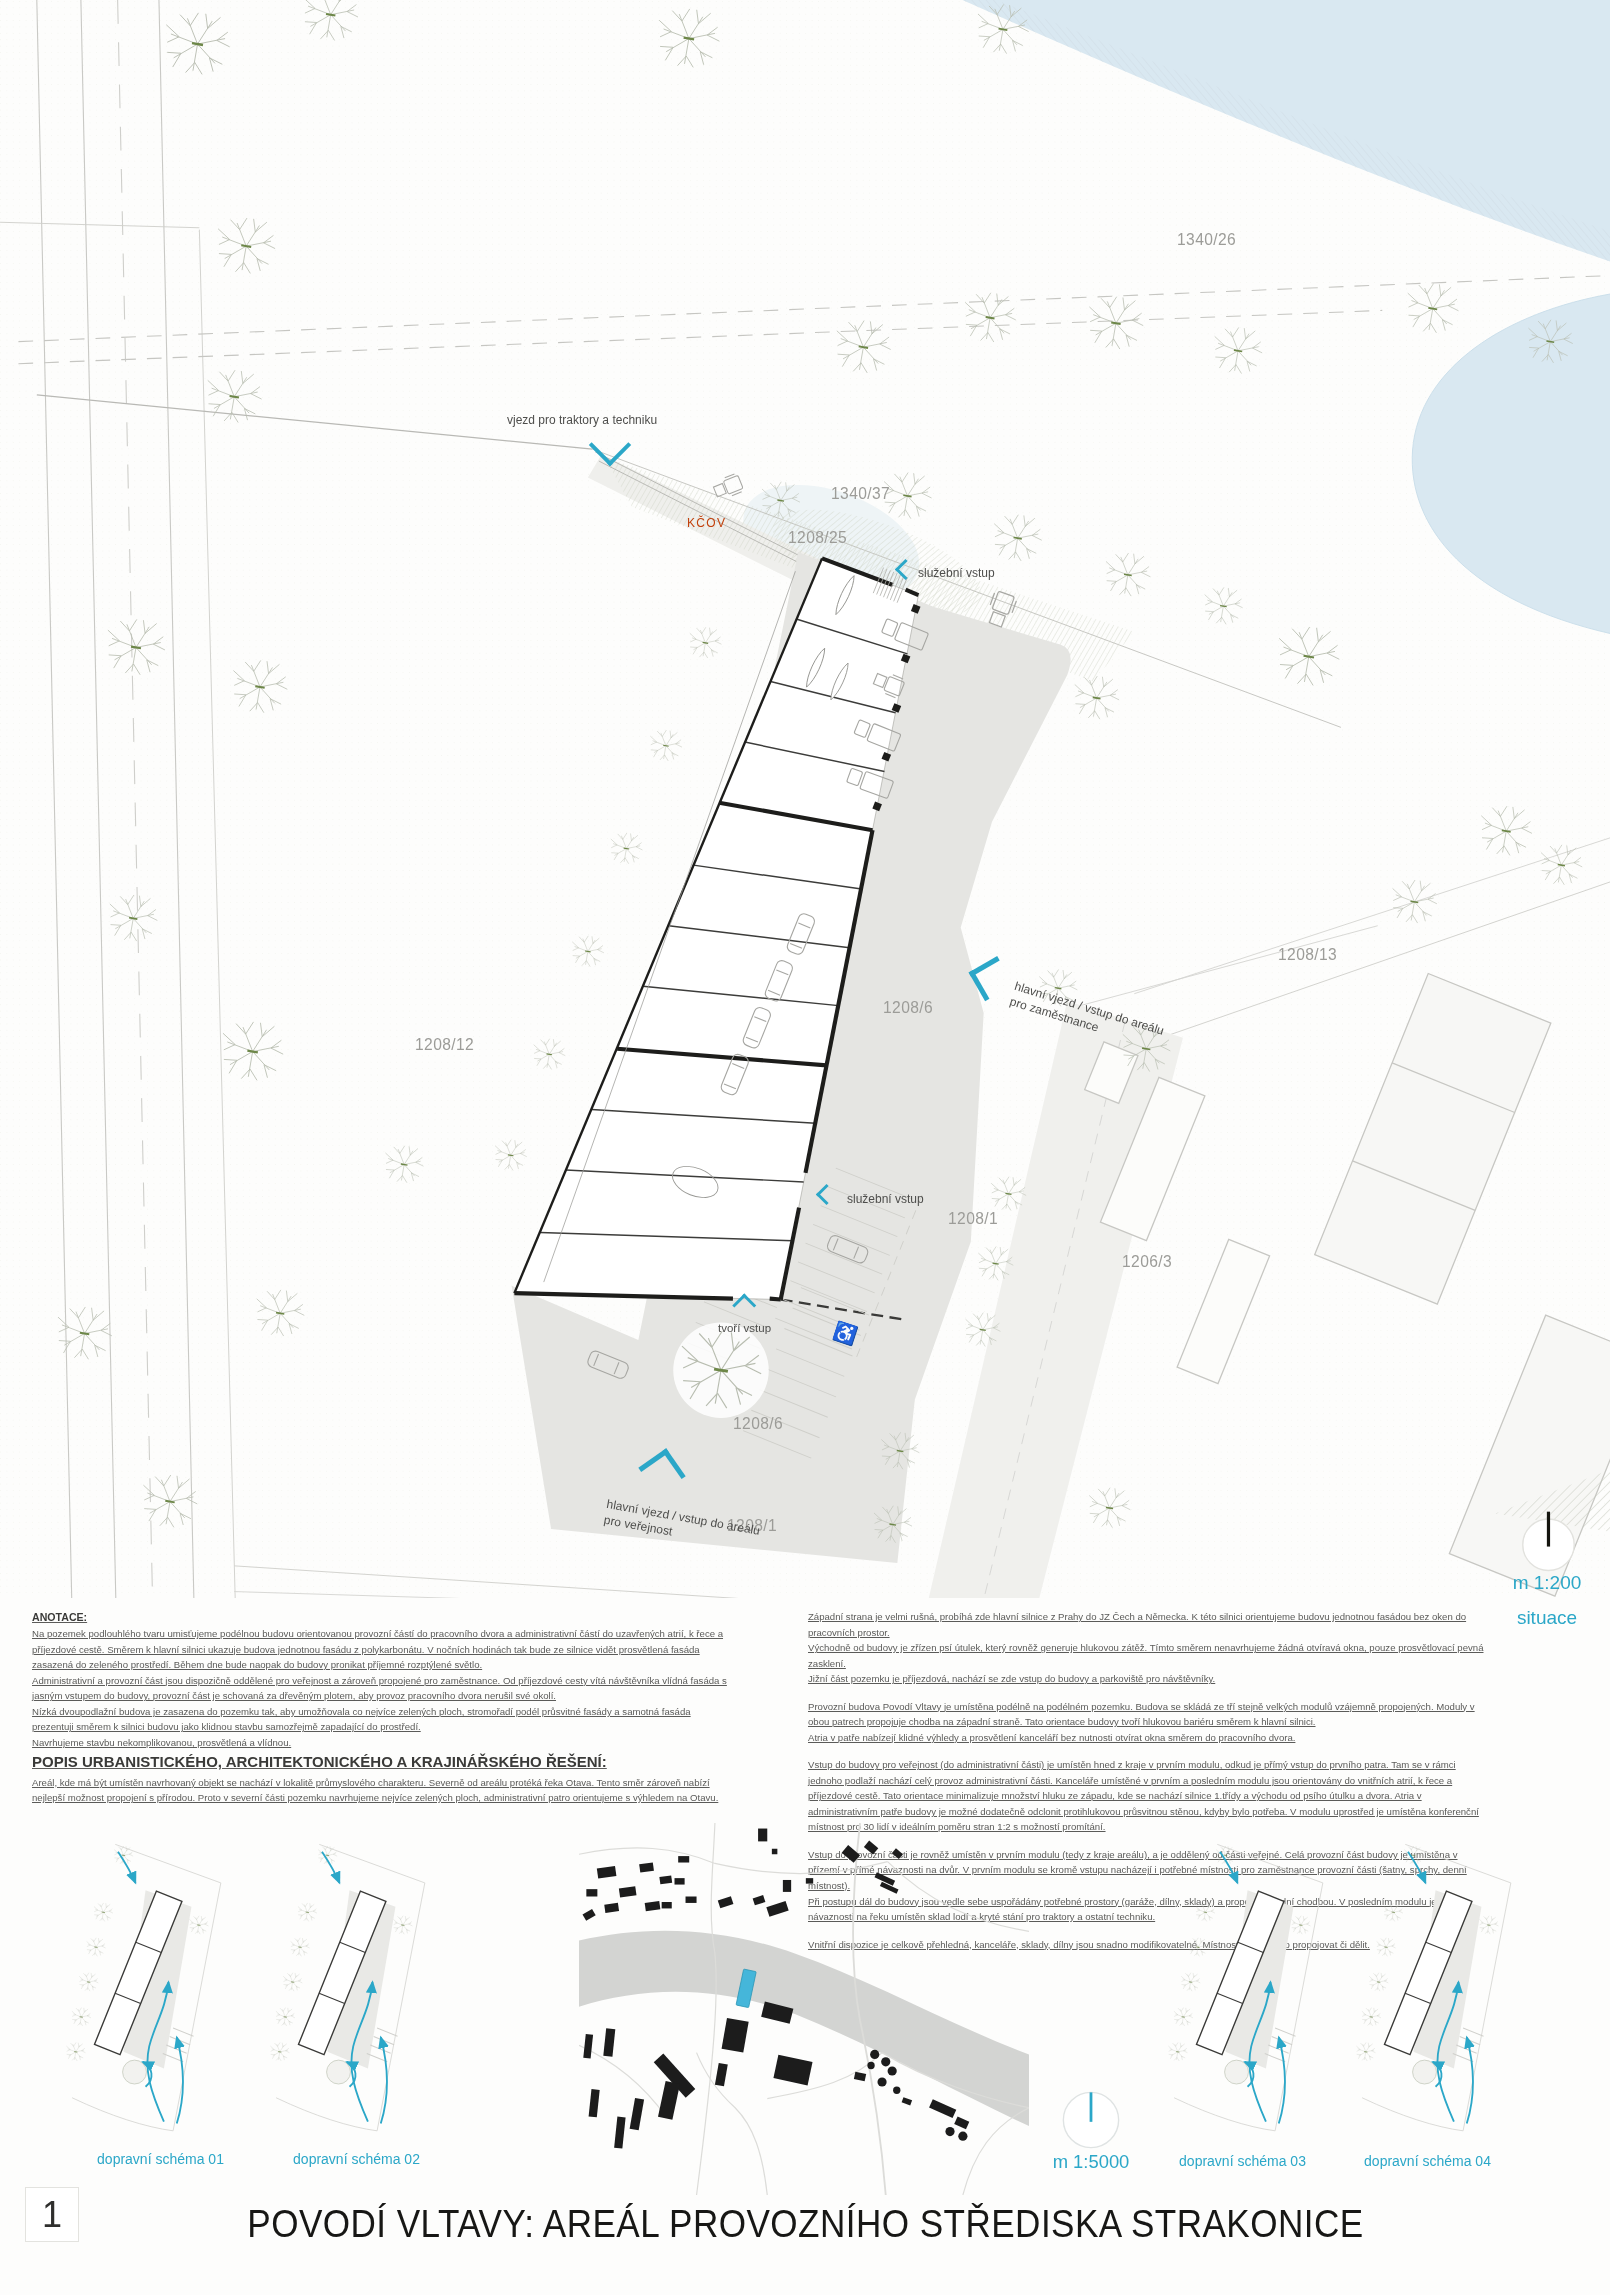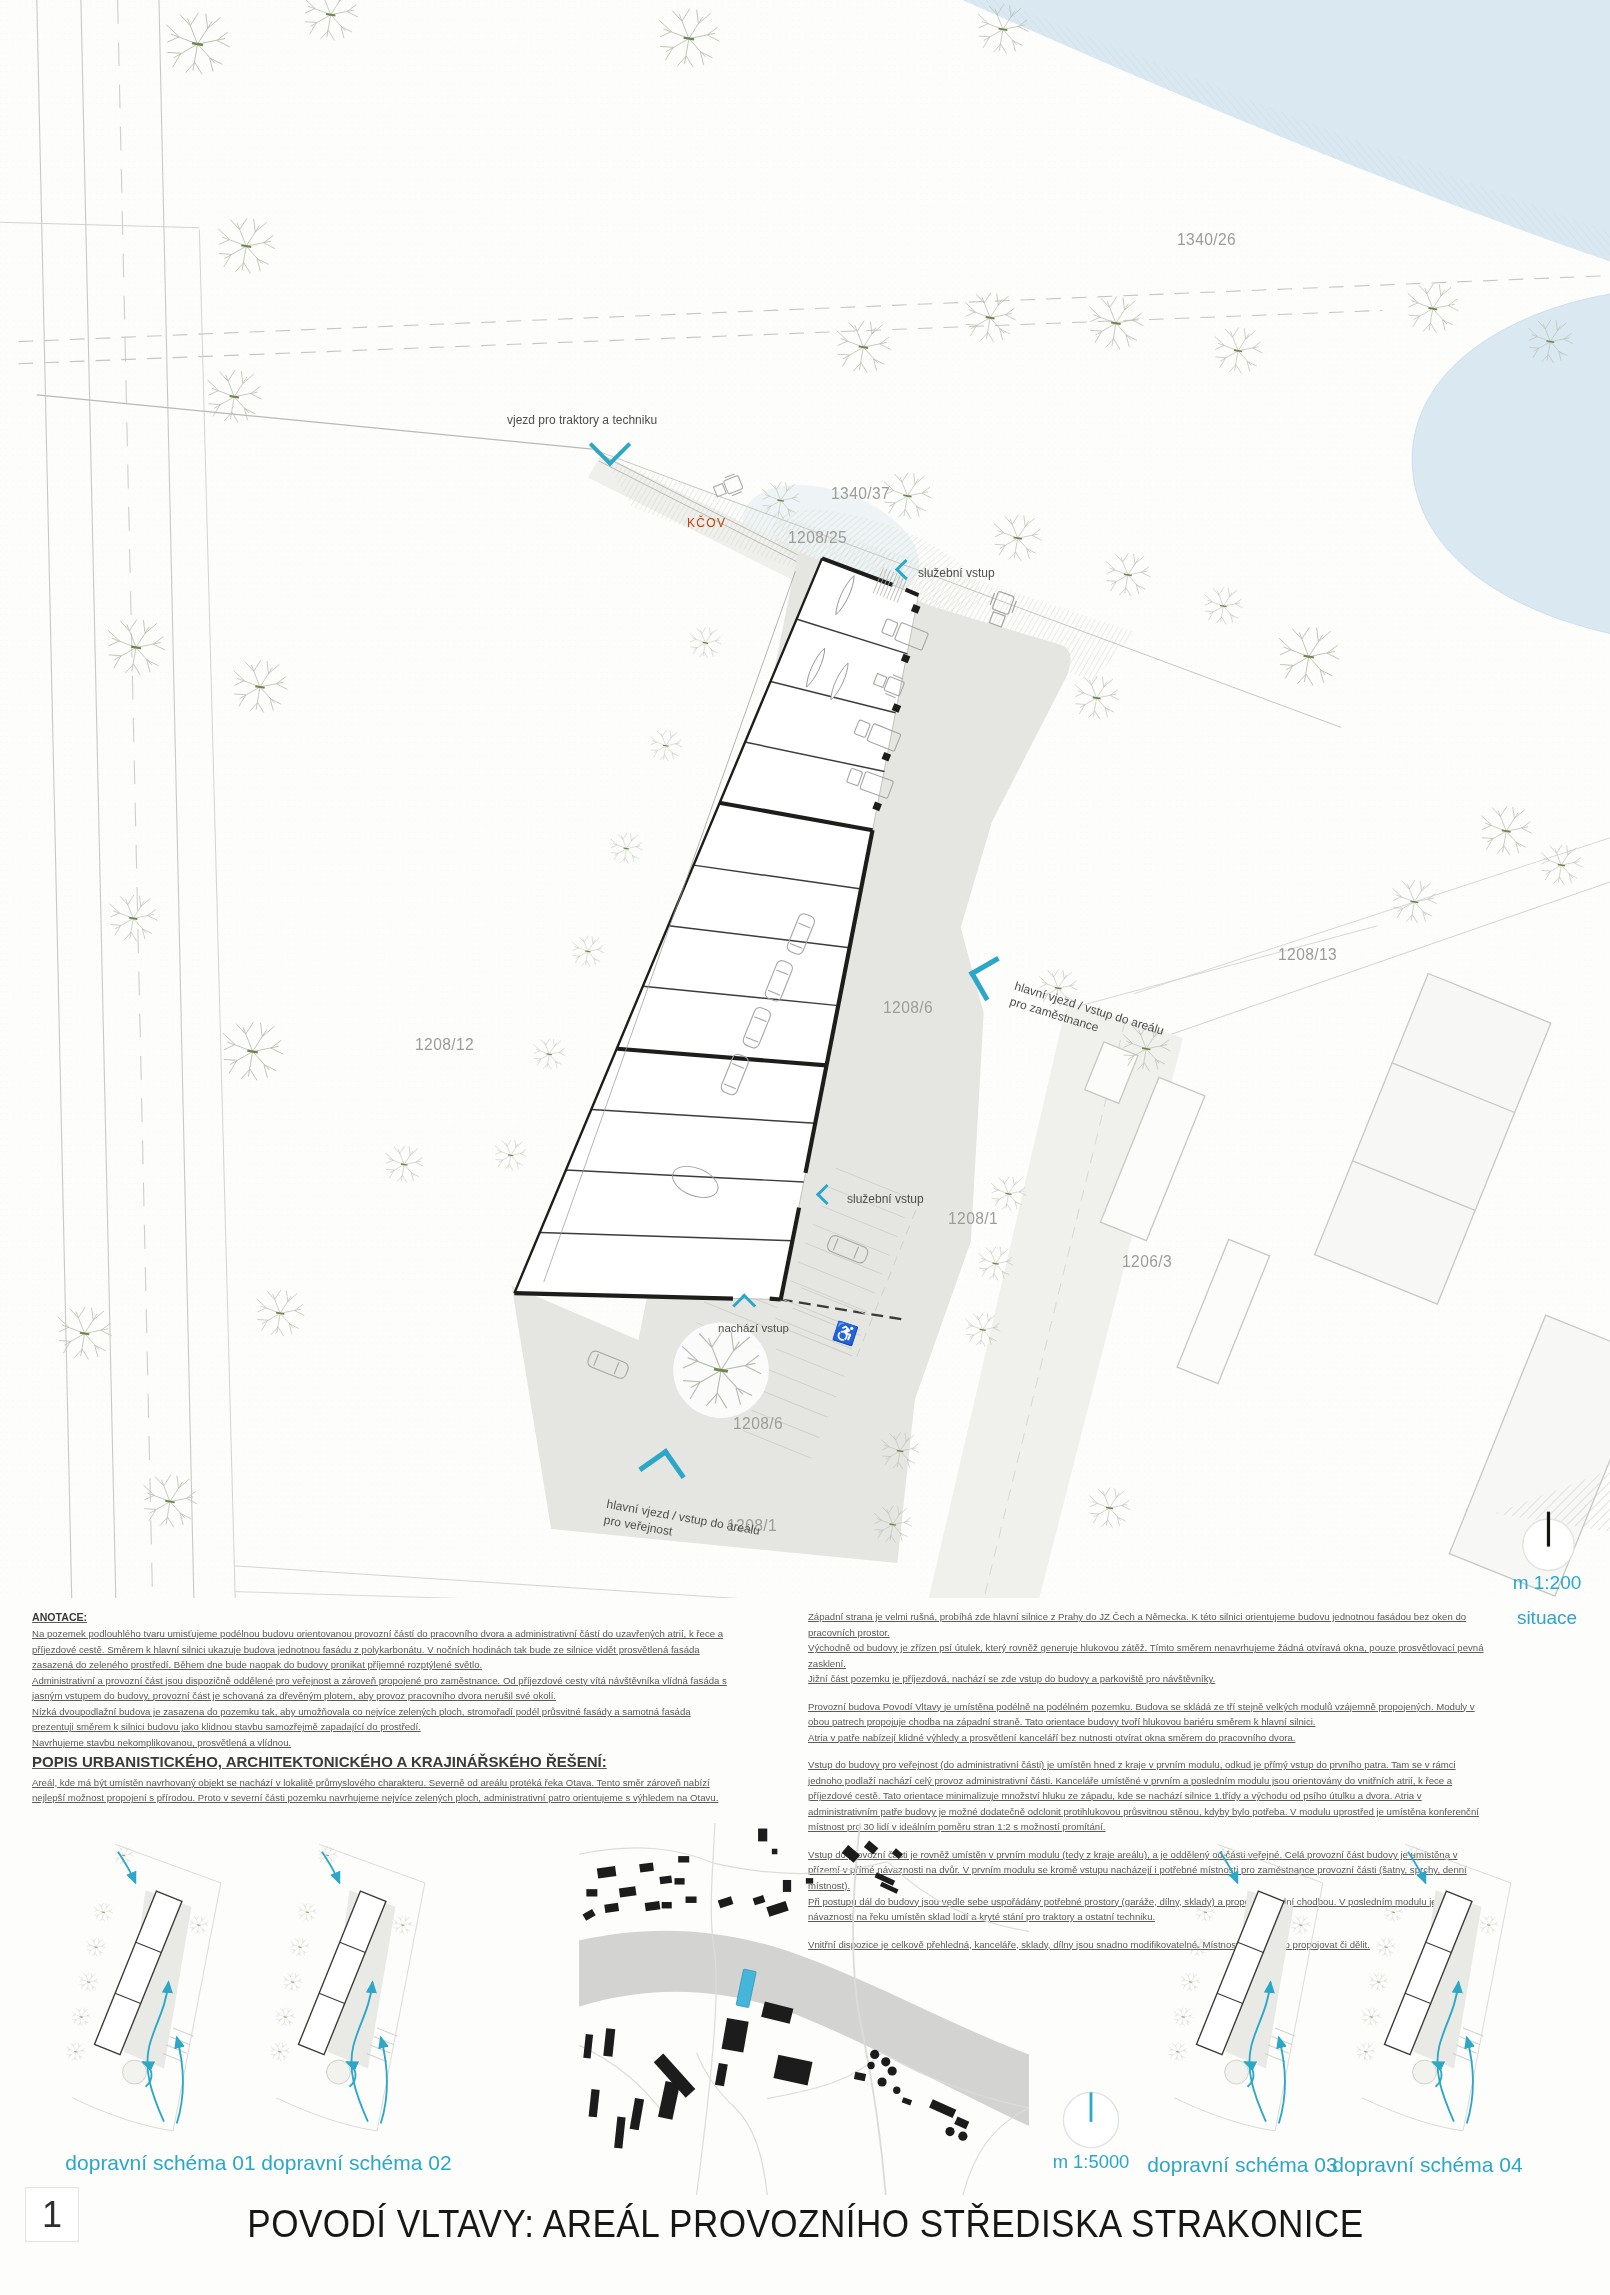--- a/index.html
+++ b/index.html
@@ -7,21 +7,21 @@
   .texture{position:absolute;left:0;top:0;width:1611px;height:1593px;
     background-image:radial-gradient(#edefe8 0.6px,transparent 0.7px),radial-gradient(#f2f3ed 0.6px,transparent 0.6px);
     background-size:10px 10px,6.4px 6.4px;background-position:0 0,3.7px 4.6px;opacity:.75;pointer-events:none;}
   svg{display:block;}
   .abs{position:absolute;}
   .lbl{position:absolute;color:#9c9c98;font-size:15.6px;letter-spacing:0.4px;white-space:nowrap;}
   .area-lbl{position:absolute;color:#c2410c;font-size:12px;letter-spacing:1.3px;}
   .entr{position:absolute;color:#4e4e4c;font-size:12px;line-height:1.3;}
   .chev{position:absolute;border-left:4.6px solid #2ba7c8;border-bottom:4.6px solid #2ba7c8;}
   .scale-lbl{position:absolute;font-size:19px;color:#2ba7c8;text-align:center;width:156px;}
-  .scheme-lbl{position:absolute;font-size:21px;color:#2ba7c8;text-align:center;width:207px;white-space:nowrap;}
+  .scheme-lbl{position:absolute;font-size:14px;color:#2ba7c8;text-align:center;width:207px;white-space:nowrap;}
   .col{position:absolute;top:1609px;color:#5b5b59;font-size:9.6px;line-height:1.62;text-decoration:underline;}
   .col p{margin:0;}
   .col p.mt{margin-top:12px;}
   .heading{font-size:10.6px;font-weight:bold;color:#3a3a38;margin:0 0 8.3px 0;}
   .subheading{font-size:15px;font-weight:bold;color:#3a3a38;margin:24px 0 8.3px 0;}
   .sheet-box{position:absolute;left:25px;top:2187px;width:52px;height:53px;border:0.9px solid #e3e3df;background:#fff;
     display:flex;align-items:center;justify-content:center;font-size:36px;color:#2f2f2d;}
   .title{position:absolute;left:0;top:2202px;width:1611px;text-align:center;font-size:39px;color:#171715;
     letter-spacing:0.5px;transform:scaleX(.9);}
   .access-icon{position:absolute;font-size:19px;color:#4e4e4c;transform:rotate(18deg);}
@@ -301,21 +301,21 @@
 
   <div class="entr" style="left:918px;top:566px">služební vstup</div>
   <span class="chev" style="left:898px;top:562px;width:12px;height:12px;border-width:3.7px;transform:rotate(45deg)"></span>
 
   <div class="entr" style="left:1017px;top:979px;width:165px;transform:rotate(17deg);transform-origin:left top">hlavní vjezd / vstup do areálu pro zaměstnance</div>
   <span class="chev" style="left:975px;top:962px;width:27.5px;height:27.5px;border-width:5.5px;transform:rotate(60deg)"></span>
 
   <div class="entr" style="left:847px;top:1192px">služební vstup</div>
   <span class="chev" style="left:819px;top:1187px;width:12px;height:12px;border-width:3.7px;transform:rotate(45deg)"></span>
 
-  <div class="entr" style="left:718px;top:1321px;font-size:11.5px">nachází vstup</div>
+  <div class="entr" style="left:718px;top:1321px;font-size:11.5px">tvoří vstup</div>
   <span class="chev" style="left:736px;top:1297px;width:13.8px;height:13.8px;border-width:3.7px;transform:rotate(135deg)"></span>
 
   <div class="entr" style="left:608px;top:1497px;width:174px;transform:rotate(10deg);transform-origin:left top">hlavní vjezd / vstup do areálu pro veřejnost</div>
   <span class="chev" style="left:645px;top:1455px;width:29px;height:29px;border-width:5.5px;transform:rotate(145deg)"></span>
 
   <span class="access-icon" style="left:834px;top:1322px">♿</span>
 
   <div class="scale-lbl" style="left:1469px;top:1572px">m 1:200</div>
   <div class="scale-lbl" style="left:1469px;top:1607px">situace</div>
 

